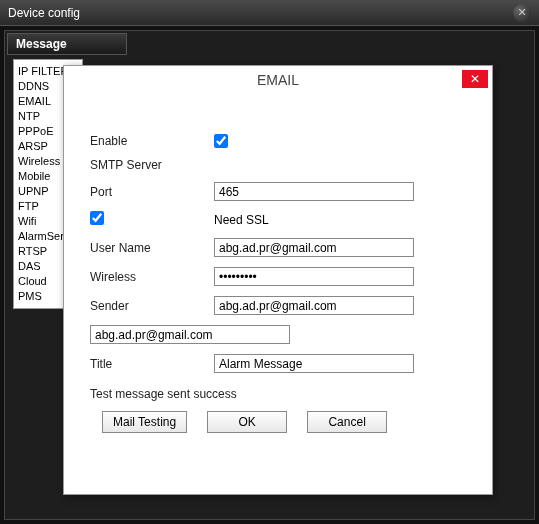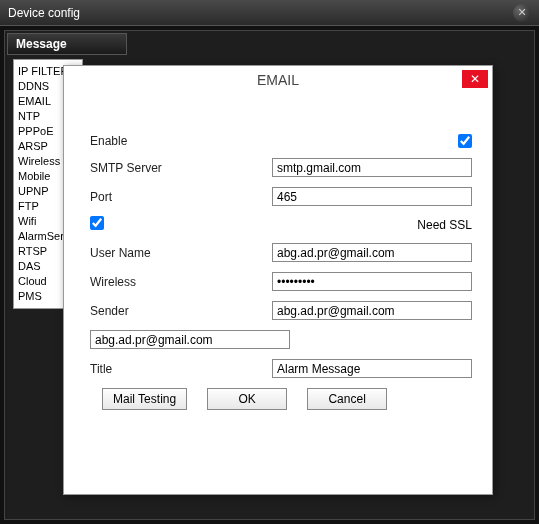--- a/index.html
+++ b/index.html
@@ -97,21 +97,20 @@
     font-size: 12px;
     cursor: pointer;
   }
   .form {
     padding: 40px 20px 0 26px;
   }
   .row {
     display: flex;
     align-items: center;
     margin-bottom: 10px;
-    justify-content: space-between;
   }
   .row .label {
     width: 124px;
     font-size: 12px;
     color: #222;
   }
   .row input[type=text], .row input[type=password] {
     width: 200px;
     height: 19px;
     border: 1px solid #888;
@@ -183,21 +182,20 @@
       </div>
       <div class="form">
 
         <div class="row">
           <span class="label">Enable</span>
           <input type="checkbox" checked="" style="">
         </div>
 
         <div class="row">
           <span class="label">SMTP Server</span>
-          <input type="text" value="smtp.gmail.com" style="">
         </div>
 
         <div class="row">
           <span class="label">Port</span>
           <input type="text" value="465" style="">
         </div>
 
         <div class="row">
           <span class="label">
             <input type="checkbox" checked="" style="">
@@ -222,20 +220,21 @@
 
         <div class="row">
           <input type="text" value="abg.ad.pr@gmail.com" style="">
         </div>
 
         <div class="row">
           <span class="label">Title</span>
           <input type="text" value="Alarm Message" style="">
         </div>
 
+        <div class="status-text">Test message sent success</div>
 
         <div class="buttons">
           <button class="btn">Mail Testing</button>
           <button class="btn">OK</button>
           <button class="btn">Cancel</button>
         </div>
 
       </div>
     </div>
   </div>

